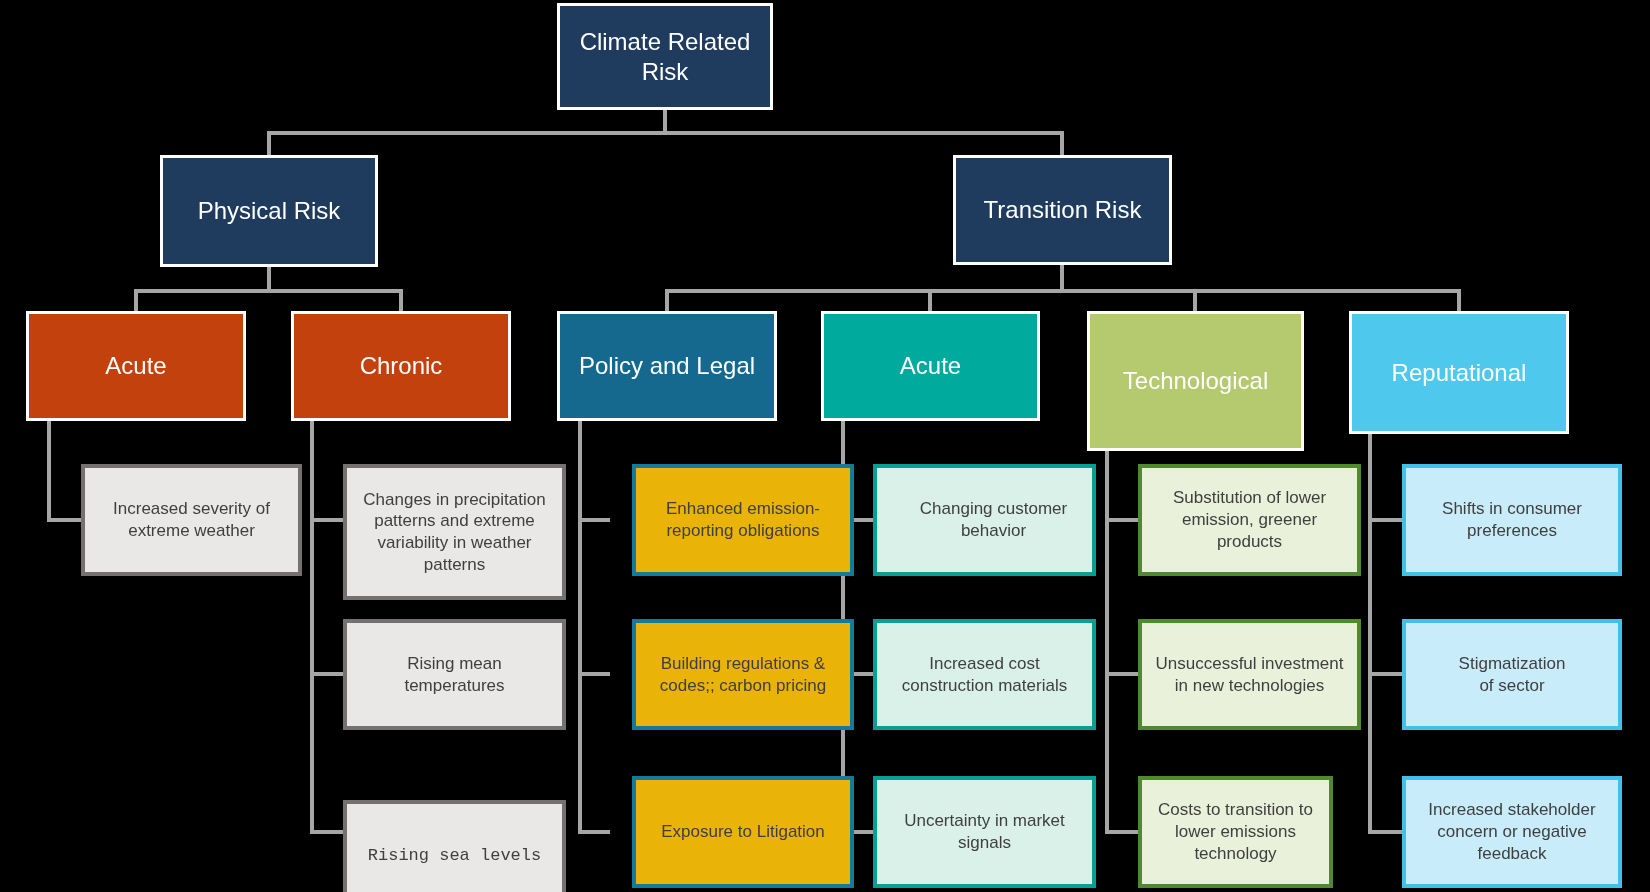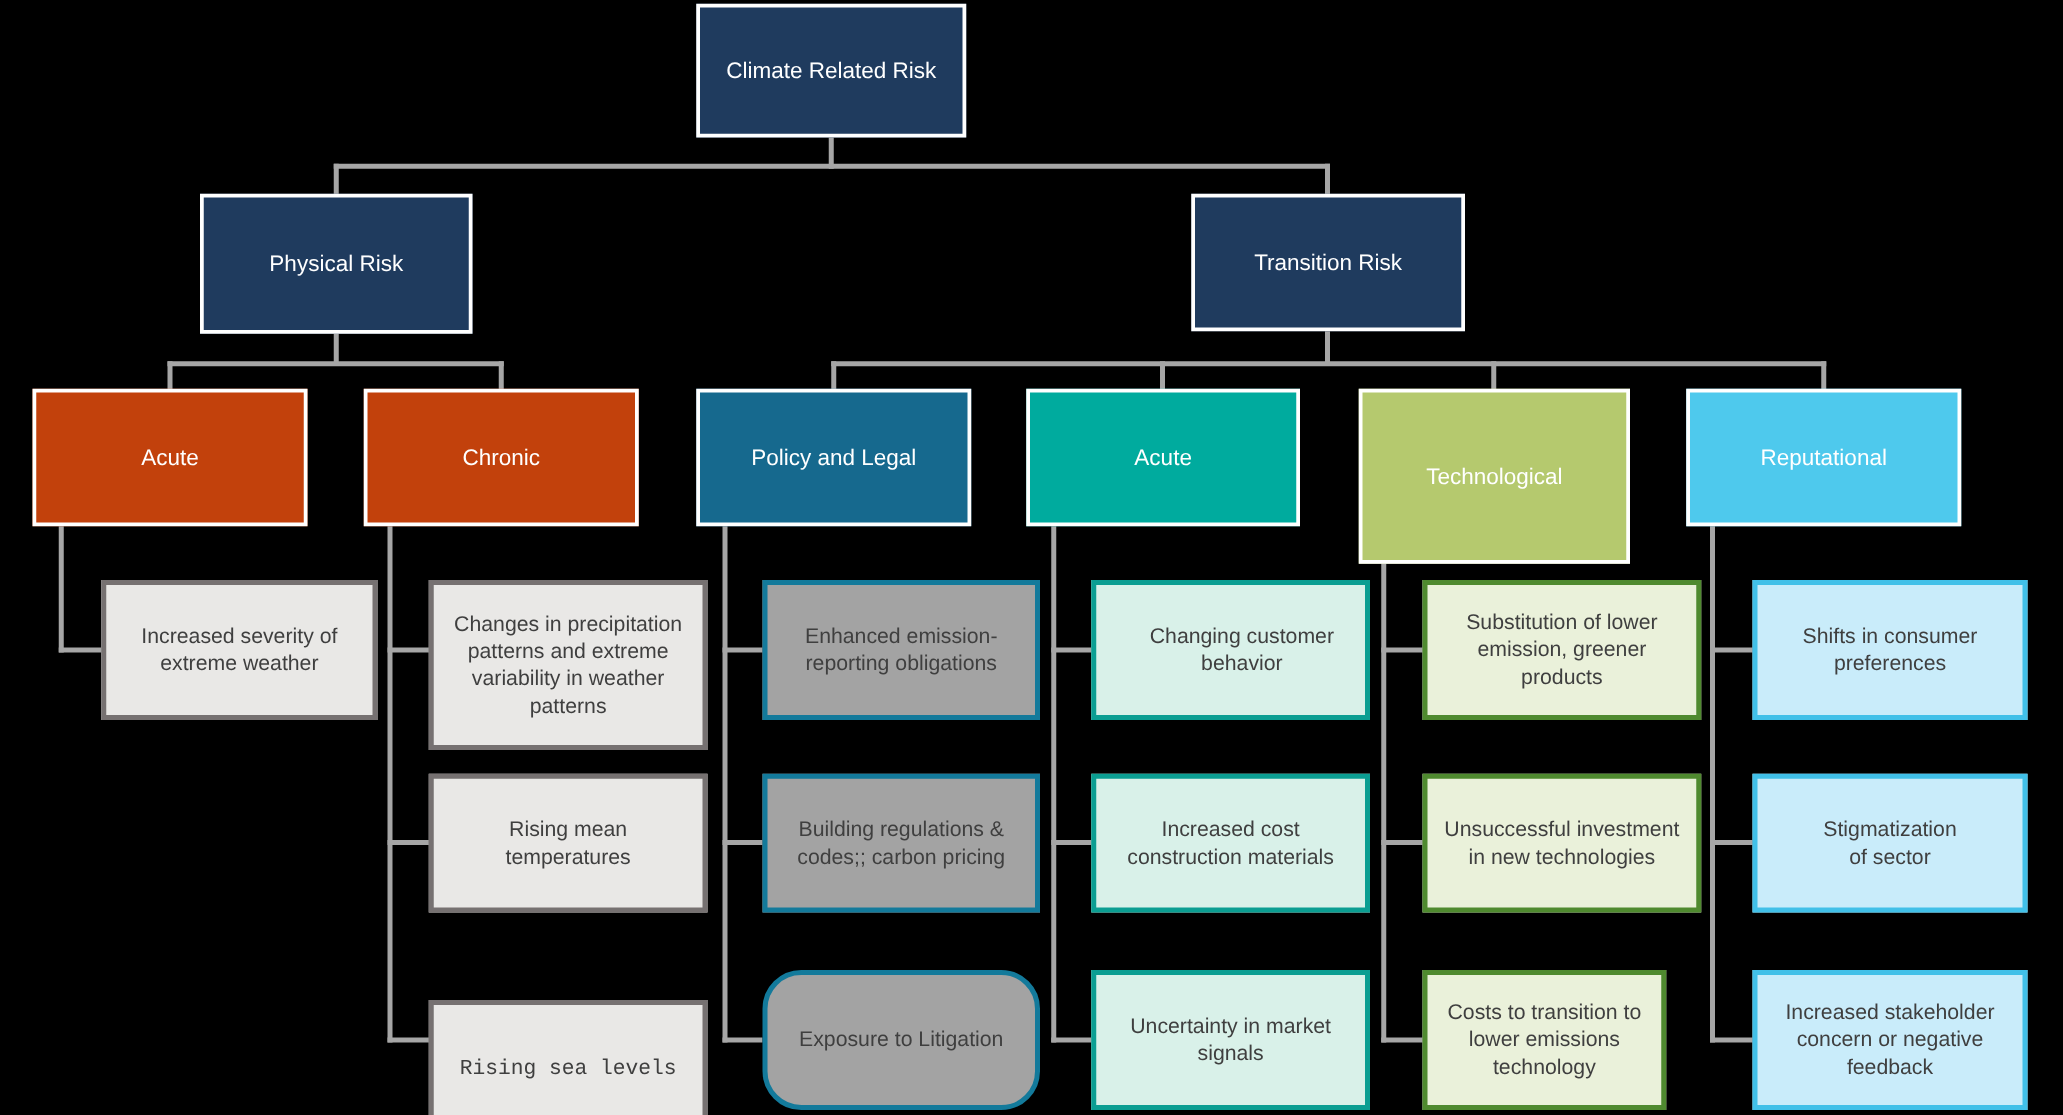--- a/index.html
+++ b/index.html
@@ -6,36 +6,36 @@
   .canvas{
     position:relative;width:1650px;height:892px;background:#000000;
     font-family:"Liberation Sans", sans-serif;overflow:hidden;
   }
   
   .line{position:absolute;background:#a6a6a6;}
   
   .node{
     position:absolute;display:flex;align-items:center;justify-content:center;
     text-align:center;color:#ffffff;border:3px solid #ffffff;
-    box-sizing:border-box;font-size:18px;line-height:1.25;padding:4px 10px;
+    box-sizing:border-box;font-size:24px;line-height:1.25;padding:4px 10px;
   }
   .navy{background:#1f3b5e;}
   .gray{background:#c2410c;}
   .policy{background:#16698e;}
   .market{background:#00ab9e;}
   .tech{background:#b5c96e;}
   .rep{background:#4ec9ed;}
   
   .leaf{
     position:absolute;display:flex;align-items:center;justify-content:center;
     text-align:center;color:#3f3f3f;box-sizing:border-box;
     font-size:17px;line-height:1.28;padding:6px 10px;white-space:pre-line;
   }
   .leaf-gray{background:#e9e8e6;border:4px solid #767171;}
-  .leaf-policy{background:#a3a3a3;border:4px solid #137a9b;}
+  .leaf-policy{background:#eab308;border:4px solid #137a9b;margin-left:22px;}
   .leaf-market{background:#d9f1e9;border:4px solid #0b9e92;}
   .leaf-tech{background:#eaf1da;border:4px solid #4f8a2f;}
   .leaf-rep{background:#c9ecfa;border:4px solid #41c0e8;}
 </style>
 </head>
 <body>
 
 <div class="canvas">
 
   <div class="line" style="left:663px;top:110px;width:4px;height:25px;"></div>
@@ -102,21 +102,21 @@
   </div>
   <div class="node policy" style="left:557px;top:311px;width:220px;height:110px;">
     <span>Policy and Legal</span>
   </div>
   <div class="node market" style="left:821px;top:311px;width:219px;height:110px;">
     <span>Acute</span>
   </div>
   <div class="node tech" style="left:1087px;top:311px;width:217px;height:140px;">
     <span>Technological</span>
   </div>
-  <div class="node rep" style="left:1349px;top:311px;width:220px;height:110px;">
+  <div class="node rep" style="left:1349px;top:311px;width:220px;height:123px;">
     <span>Reputational</span>
   </div>
 
   <div class="leaf leaf-gray" style="left:81px;top:464px;width:221px;height:112px;">
     <span>Increased severity of extreme weather</span>
   </div>
 
   <div class="leaf leaf-gray" style="left:343px;top:464px;width:223px;height:136px;">
     <span>Changes in precipitation patterns and extreme variability in weather patterns</span>
   </div>
@@ -126,21 +126,21 @@
   <div class="leaf leaf-gray" style="left:343px;top:800px;width:223px;height:112px;font-family:Liberation Mono, monospace;">
     <span>Rising sea levels</span>
   </div>
 
   <div class="leaf leaf-policy" style="left:610px;top:464px;width:222px;height:112px;">
     <span>Enhanced emission-reporting obligations</span>
   </div>
   <div class="leaf leaf-policy" style="left:610px;top:619px;width:222px;height:111px;">
     <span>Building regulations &amp; codes;; carbon pricing</span>
   </div>
-  <div class="leaf leaf-policy" style="left:610px;top:776px;width:222px;height:112px;border-radius:31px;">
+  <div class="leaf leaf-policy" style="left:610px;top:776px;width:222px;height:112px;">
     <span>Exposure to Litigation</span>
   </div>
 
   <div class="leaf leaf-market" style="left:873px;top:464px;width:223px;height:112px;padding-left:28px;">
     <span>Changing customer behavior</span>
   </div>
   <div class="leaf leaf-market" style="left:873px;top:619px;width:223px;height:111px;">
     <span>Increased cost construction materials</span>
   </div>
   <div class="leaf leaf-market" style="left:873px;top:776px;width:223px;height:112px;">

